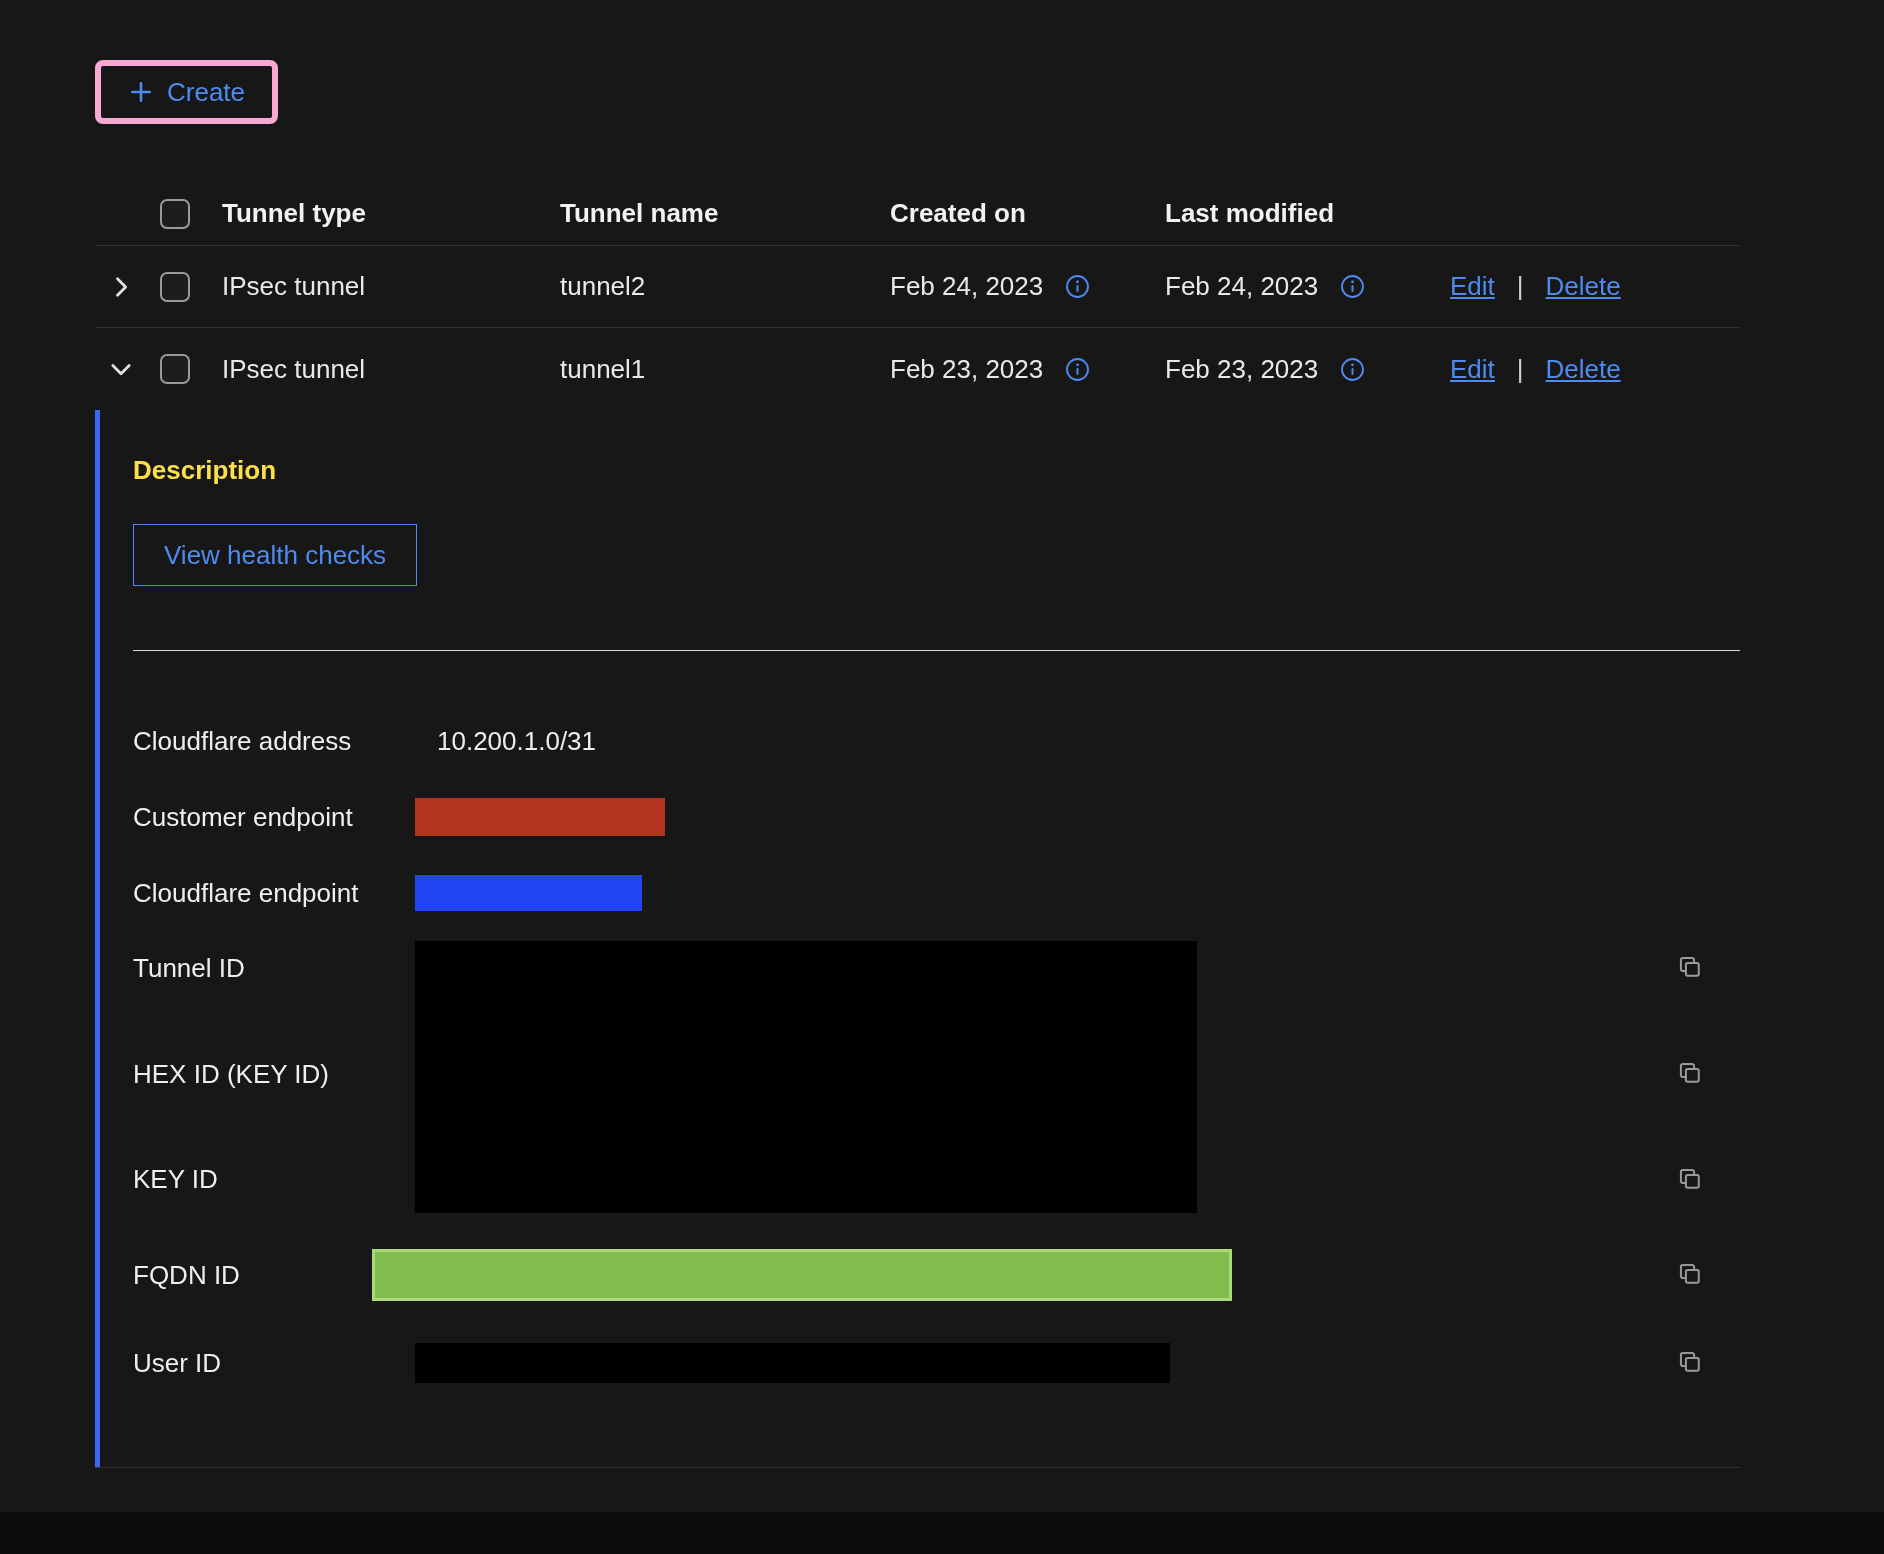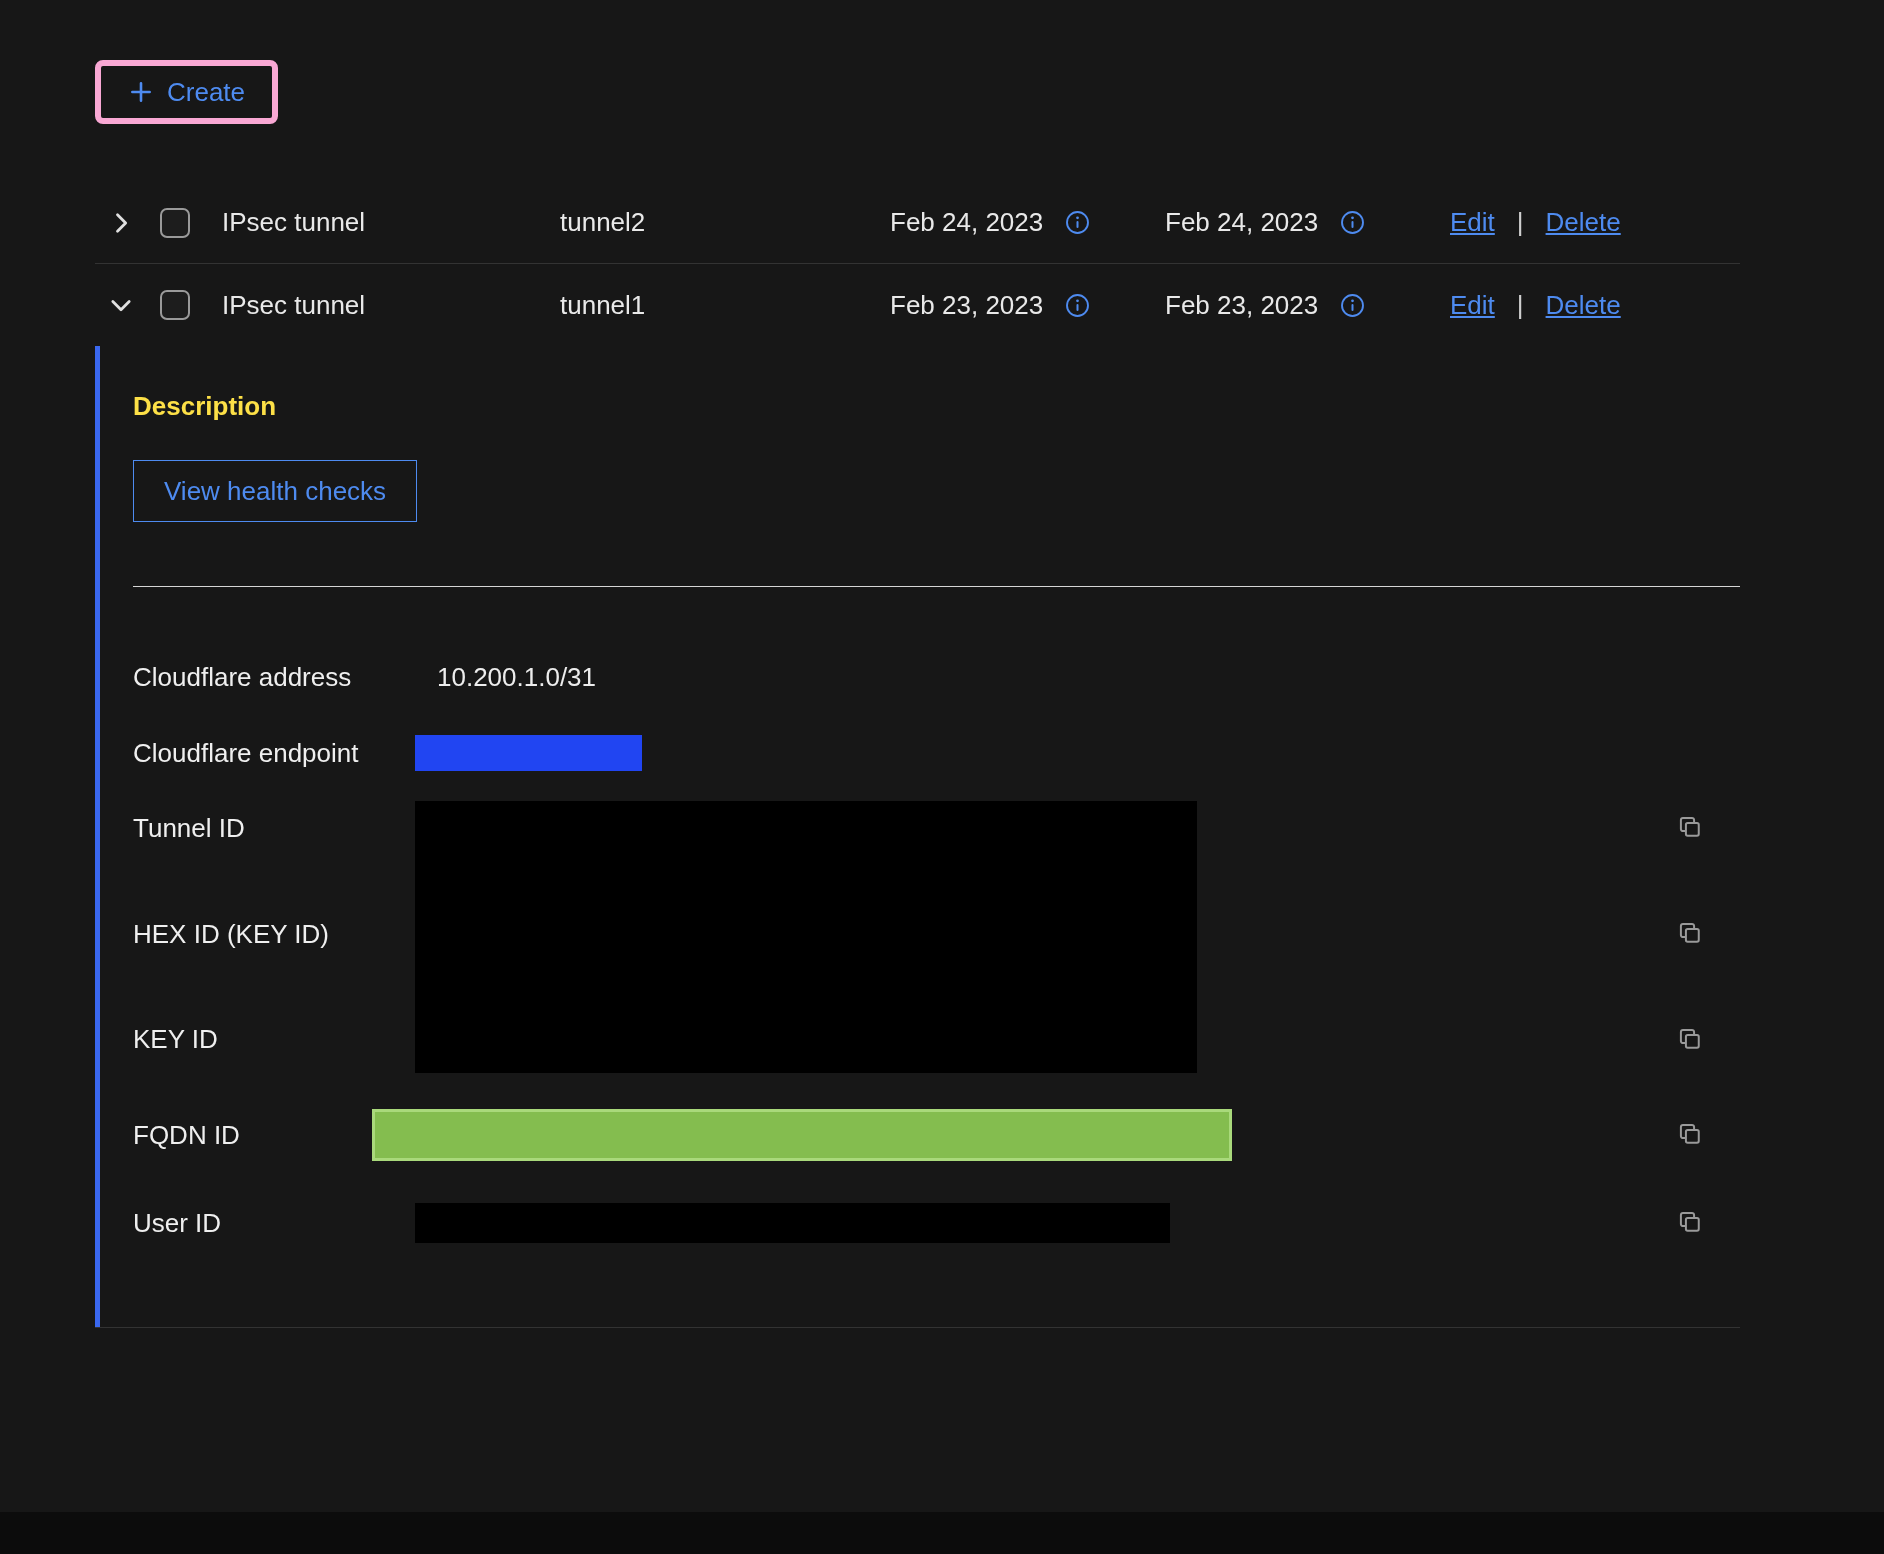--- a/index.html
+++ b/index.html
@@ -111,20 +111,31 @@
       <svg width="26" height="26" viewBox="0 0 24 24">
           <path d="M12 4v16M4 12h16" stroke="#4e8bf0" stroke-width="2.4" stroke-linecap="round" fill="none"></path>
         </svg>
     </span>
     <span>Create</span>
   </button>
 
   
   <div class="table">
 
+    <div class="trow thead">
+      <div class="cell expander"></div>
+      <div class="cell cb">
+        <span class="checkbox"></span>
+      </div>
+      <div class="cell th">Tunnel type</div>
+      <div class="cell th">Tunnel name</div>
+      <div class="cell th">Created on</div>
+      <div class="cell th">Last modified</div>
+      <div class="cell actions"></div>
+    </div>
 
     <div class="trow">
       <div class="cell expander">
         <button class="iconbtn">
           <svg width="28" height="28" viewBox="0 0 24 24">
               <path d="M9 5l7 7-7 7" stroke="#e0e0e0" stroke-width="2.4" fill="none" stroke-linecap="round" stroke-linejoin="round"></path>
             </svg>
         </button>
       </div>
       <div class="cell cb">
@@ -212,20 +223,27 @@
       <hr class="divider">
 
       <div class="fields">
 
         <div class="frow h76">
           <div class="flabel">Cloudflare address</div>
           <div class="fvalue text">10.200.1.0/31</div>
           <div></div>
         </div>
 
+        <div class="frow h76">
+          <div class="flabel">Customer endpoint</div>
+          <div class="fvalue">
+              <span class="redact red"></span>
+            </div>
+          <div></div>
+        </div>
 
         <div class="frow h76">
           <div class="flabel">Cloudflare endpoint</div>
           <div class="fvalue">
               <span class="redact blue"></span>
             </div>
           <div></div>
         </div>
 
         <div class="frow triple">

